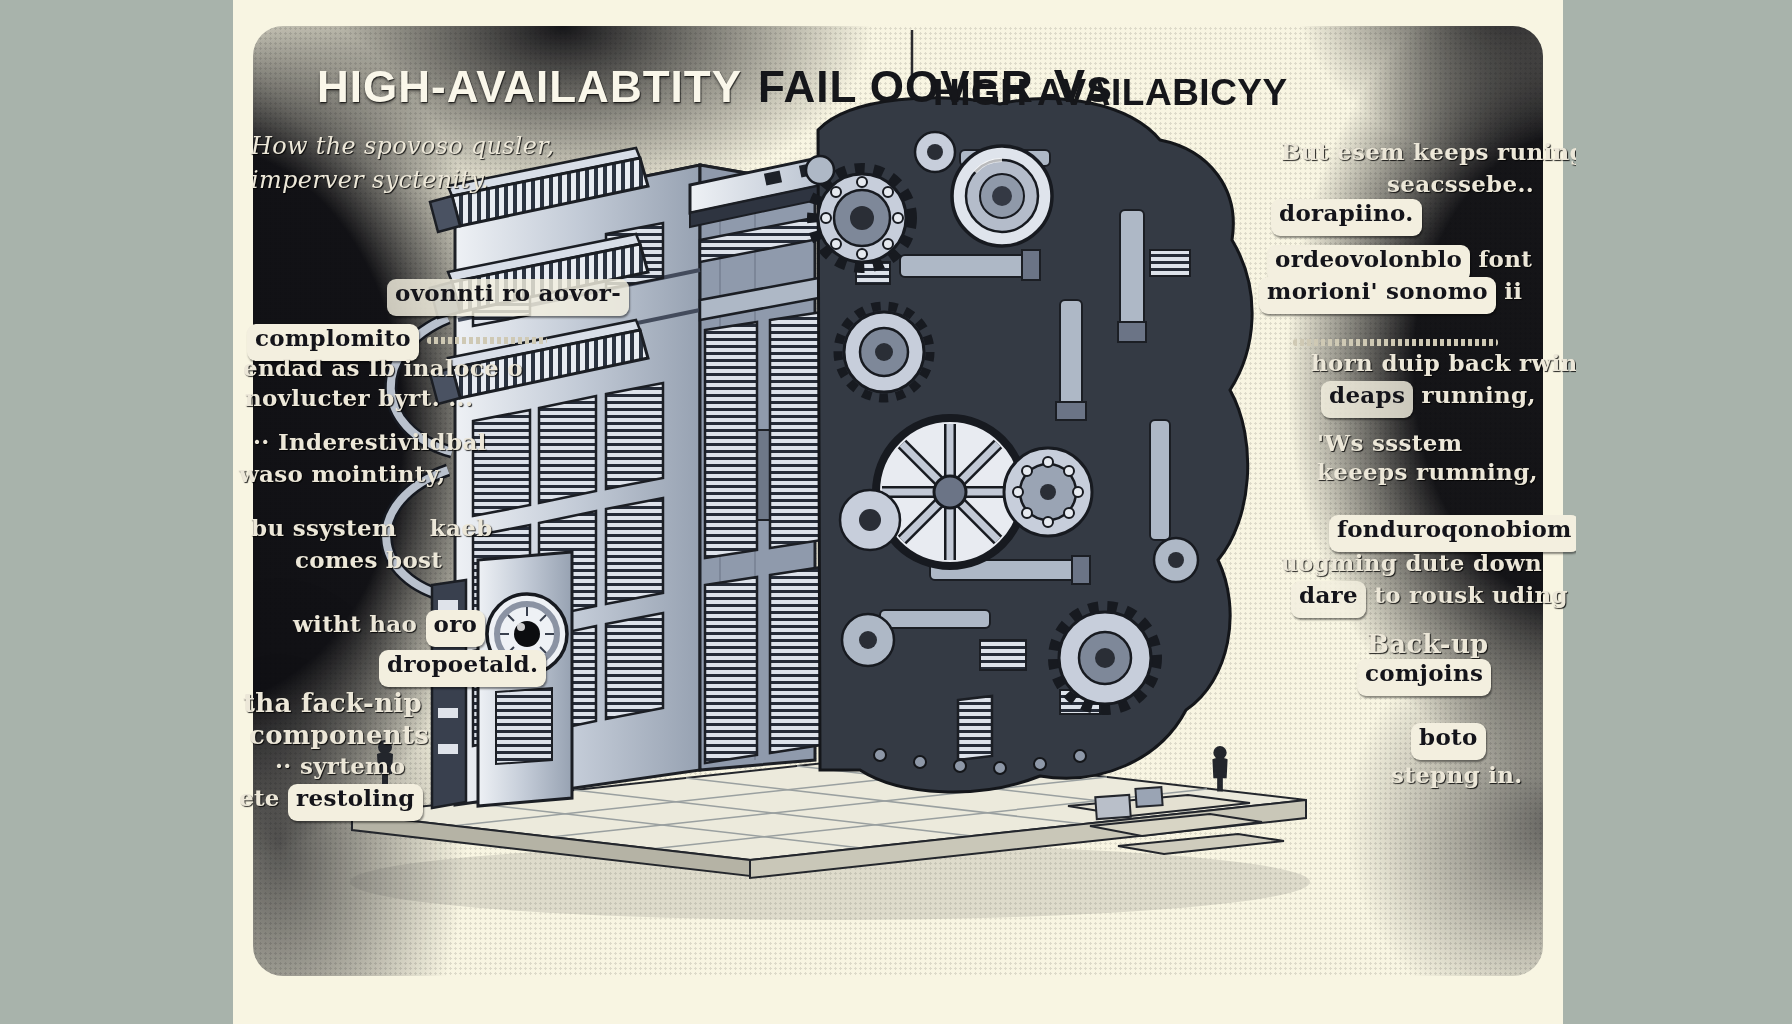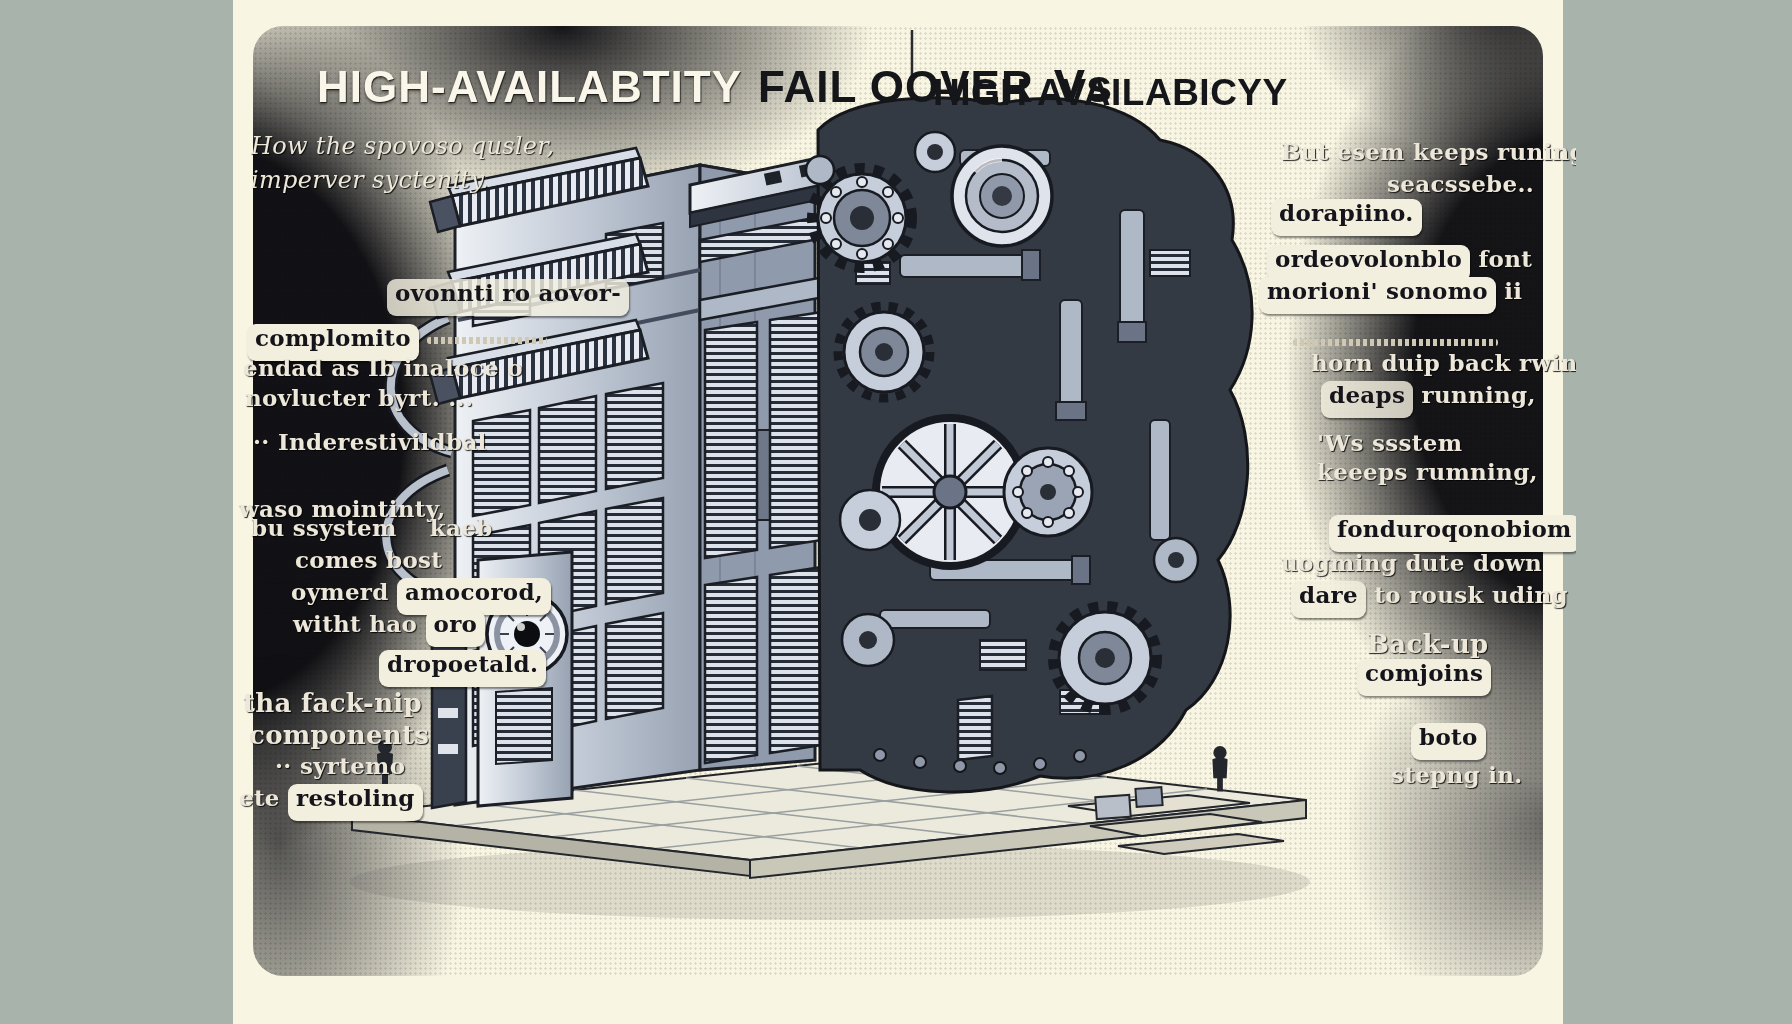--- a/index.html
+++ b/index.html
@@ -41,21 +41,21 @@
         line-height:1.2;box-shadow:1px 2px 2px rgba(0,0,0,.45);text-shadow:none;}
   .pill.lt{background:rgba(243,239,223,.82);border-radius:9px;}
   .squiggle{display:inline-block;height:7px;width:120px;border-radius:3px;vertical-align:middle;
         background:repeating-linear-gradient(90deg,#cfc9b4 0 4px, rgba(0,0,0,0) 4px 7px);}
   .squiggle.wide{width:205px;}
 
   
   .lsub1{left:18px;top:132px;} .lsub2{left:18px;top:166px;}
   .ll0{left:130px;top:246px;} .ll1{left:154px;top:279px;} .ll2{left:14px;top:324px;}
   .ll3{left:10px;top:354px;}  .ll4{left:12px;top:384px;}  .ll5{left:20px;top:428px;}
-  .ll6{left:6px;top:460px;margin-top:35px;}   .ll7{left:18px;top:514px;}  .ll8{left:62px;top:546px;}
+  .ll6{left:6px;top:460px;}   .ll7{left:18px;top:514px;}  .ll8{left:62px;top:546px;}
   .ll9{left:58px;top:578px;}  .ll10{left:60px;top:610px;} .ll11{left:146px;top:650px;}
   .ll12{left:10px;top:688px;} .ll13{left:16px;top:720px;} .ll14{left:42px;top:752px;}
   .ll15{left:6px;top:784px;}
 
   
   .rl0{left:1048px;top:138px;} .rl1{left:1154px;top:170px;} .rl2{left:1038px;top:199px;}
   .rl3{left:1034px;top:245px;} .rl4{left:1026px;top:277px;} .rl5{left:1060px;top:326px;}
   .rl6{left:1058px;top:349px;margin-left:20px;} .rl7{left:1088px;top:381px;} .rl8{left:1084px;top:429px;}
   .rl9{left:1084px;top:458px;} .rl10{left:1096px;top:515px;} .rl11{left:1048px;top:549px;}
   .rl12{left:1058px;top:581px;} .rl13{left:1134px;top:629px;} .rl14{left:1124px;top:659px;}
@@ -350,21 +350,20 @@
       <div class="cap it lsub1">How the spovoso qusler,</div>
       <div class="cap it lsub2">imperver syctenity.</div>
       <div class="cap ll1"><span class="pill lt">ovonnti ro aovor-</span></div>
       <div class="cap ll2"><span class="pill">complomito</span> <span class="squiggle"></span></div>
       <div class="cap ll3">endad as Ib inaloce o</div>
       <div class="cap ll4">novlucter byrt. ...</div>
       <div class="cap ll5">·· Inderestivildbal</div>
       <div class="cap ll6">waso mointinty,</div>
       <div class="cap ll7">bu ssystem    kaeb</div>
       <div class="cap ll8">comes bost</div>
-      <div class="cap ll9"><span>oymerd </span><span class="pill">amocorod,</span></div>
       <div class="cap ll10"><span>witht hao </span><span class="pill">oro</span></div>
       <div class="cap ll11"><span class="pill">dropoetald.</span></div>
       <div class="cap lg ll12">tha fack-nip</div>
       <div class="cap lg ll13">components</div>
       <div class="cap ll14">·· syrtemo</div>
       <div class="cap ll15"><span>ete </span><span class="pill">restoling</span></div>
 
       <div class="cap rl0">But esem keeps runing</div>
       <div class="cap rl1">seacssebe..</div>
       <div class="cap rl2"><span class="pill">dorapiino.</span></div>

